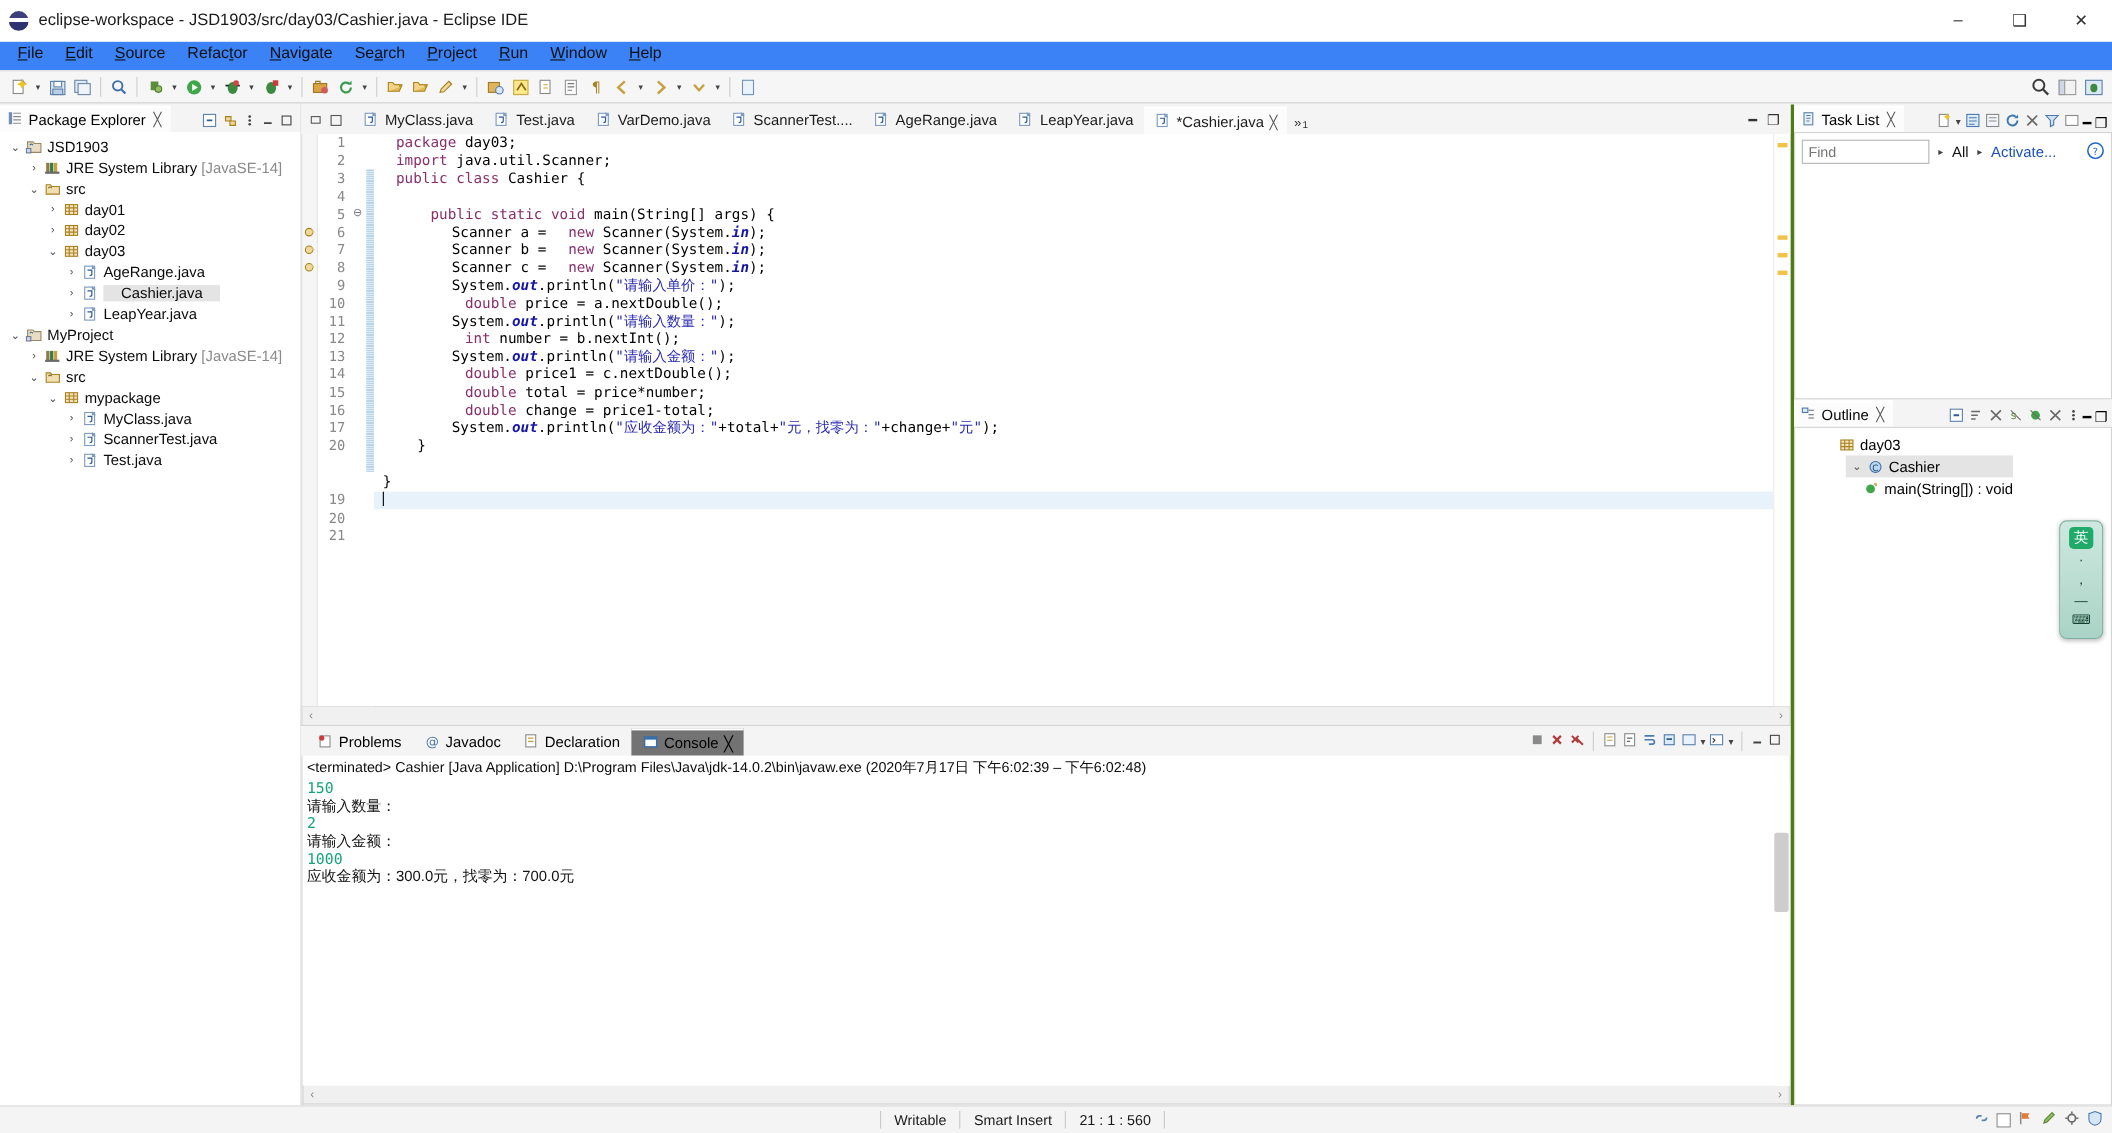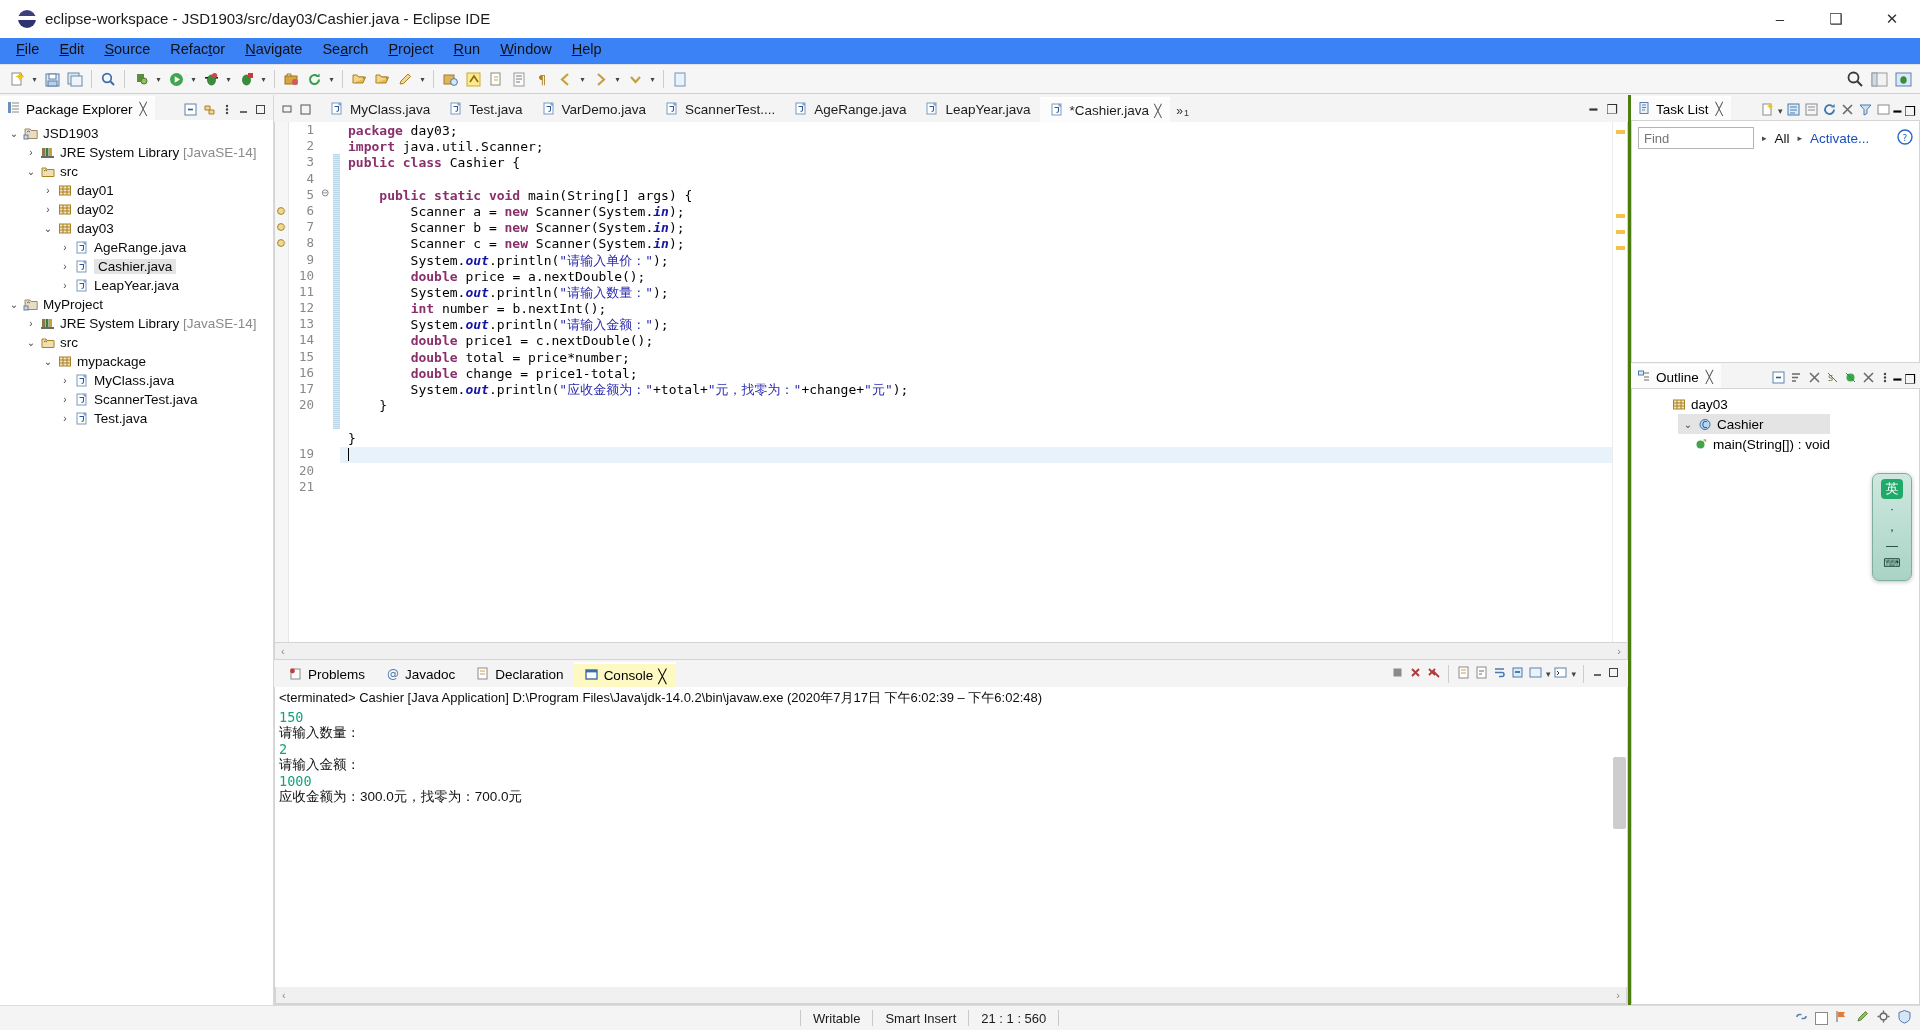--- a/index.html
+++ b/index.html
@@ -10,21 +10,21 @@
     background: #ffffff;
     font-family: "Liberation Sans", sans-serif;
     font-size: 13px;
     color: #000;
   }
   .app { position: relative; width: 1920px; height: 1030px; background: #f4f4f4; }
 
   
   .titlebar {
     height: 38px; background: #ffffff; display: flex; align-items: center;
-    padding-left: 18px; border-bottom: 1px solid #ffffff;
+    padding-left: 8px; border-bottom: 1px solid #ffffff;
   }
   .title-icon {
     width: 18px; height: 18px; border-radius: 50%;
     background: linear-gradient(#3c3f7a 0 34%, #ffffff 34% 56%, #2d3270 56% 100%);
     margin-right: 9px; flex: 0 0 auto;
   }
   .title-text { font-size: 15px; color: #1a1a1a; }
   .winbtns { margin-left: auto; display: flex; height: 38px; }
   .winbtn {
     width: 56px; height: 38px; display: flex; align-items: center; justify-content: center;
@@ -63,21 +63,21 @@
     font-size: 13.5px;
   }
   .view-tab .close-x { color: #555; font-size: 12px; margin-left: 2px; }
   .view-tools { margin-left: auto; display: flex; align-items: center; gap: 4px; padding-right: 6px; }
   .tree { flex: 1; background: #ffffff; padding-top: 4px; overflow: hidden; font-size: 13.5px; }
   .trow { display: flex; align-items: center; height: 19px; padding-left: 4px; white-space: nowrap; }
   .tw { display: inline-block; width: 16px; text-align: center; color: #4a4a4a; font-size: 10px; flex: 0 0 16px; }
   .tico { width: 17px; height: 16px; margin-right: 4px; flex: 0 0 auto; display:flex; align-items:center; justify-content:center; }
   .tlabel { color: #0b0b0b; }
   .tlabel .dim { color: #8a8a8a; }
-  .sel-name { background: #e4e4e4; padding: 0 4px; }
+  .sel-name { background: #e4e4e4; padding: 0 16px; }
 
   
   .editor-col { flex: 1; display: flex; flex-direction: column; min-width: 0; background: #f4f4f4; }
   .editor-area { display: flex; flex-direction: column; height: 565px; }
   .ed-tabbar { height: 27px; display: flex; align-items: flex-end; background: #f4f4f4; padding-left: 2px; }
   .ed-mini { display: flex; align-items: center; gap: 7px; padding: 0 9px 4px 6px; color: #555; }
   .ed-tab {
     display: flex; align-items: center; gap: 5px; height: 25px; padding: 0 9px;
     font-size: 13.5px; color: #1c1c1c; background: transparent;
   }
@@ -98,34 +98,34 @@
     position: absolute; left: 0; width: 7px;
     background: repeating-linear-gradient(0deg,#b8d6e8 0 1px,#dceaf3 1px 2px);
   }
   .code {
     flex: 1; position: relative; overflow: hidden;
     font-family: "DejaVu Sans Mono", monospace; font-size: 13px; line-height: 16.2px;
     padding-top: 1px; white-space: pre;
   }
   .ln { height: 16.2px; padding-left: 8px; }
   .ln.cur { background: #e8f2fb; }
-  .kw { color: #8a2f6b; font-weight: bold; }
+  .kw { color: #8a2f6b; font-weight: normal; margin-left: 12px; }
   .str { color: #2a2ab0; }
   .fld { color: #1414a8; font-style: italic; font-weight: bold; }
   .caret { display:inline-block; width:1px; height:13px; background:#000; vertical-align:-2px; }
   .ed-right { width: 15px; background: #ffffff; border-left: 1px solid #ececec; position: relative; }
   .ed-right .marker { position: absolute; right: 2px; width: 9px; height: 4px; background: #f2c24a; }
   .ed-hscroll { height: 17px; background: #f0f0f0; border: 1px solid #d4d4d4; border-top: none;
                 display: flex; align-items: center; justify-content: space-between; padding: 0 6px; color: #888; font-size: 11px; }
 
   
   .bottom-area { flex: 1; display: flex; flex-direction: column; min-height: 0; }
   .bt-tabbar { height: 27px; display: flex; align-items: flex-end; background: #f4f4f4; padding-left: 4px; }
   .bt-tab { display: flex; align-items: center; gap: 5px; height: 25px; padding: 0 10px; font-size: 13.5px; }
-  .bt-tab.active { background: #fef9c3; border-top: 2px solid #ffffff; justify-content: flex-end; }
+  .bt-tab.active { background: #737373; border-top: 2px solid #ffffff; justify-content: flex-end; }
   .bt-tools { margin-left: auto; display: flex; align-items: center; gap: 3px; padding: 0 8px 4px 0; }
   .console-body { flex: 1; background: #ffffff; border: 1px solid #d4d4d4; border-top: none; display: flex; flex-direction: column; min-height: 0; }
   .cons-head { font-size: 13px; padding: 2px 4px 2px 4px; color: #0d0d0d; white-space: nowrap; }
   .cons-out { flex: 1; padding-left: 4px; font-size: 13.5px; line-height: 16px; overflow: hidden; position: relative; }
   .cons-line { white-space: nowrap; color: #111; }
   .cons-line.inp { color: #15a37f; font-family: "DejaVu Sans Mono", monospace; }
   .cons-line.clip { clip-path: inset(45% 0 0 0); }
   .cons-vscroll { position: absolute; right: 0; top: 0; width: 15px; height: 100%; background: #ffffff; }
   .cons-vthumb { position: absolute; right: 1px; width: 13px; background: #cdcdcd; border-radius: 2px; }
   .cons-hscroll { height: 17px; background: #f0f0f0; border: 1px solid #d4d4d4; border-top: none;

